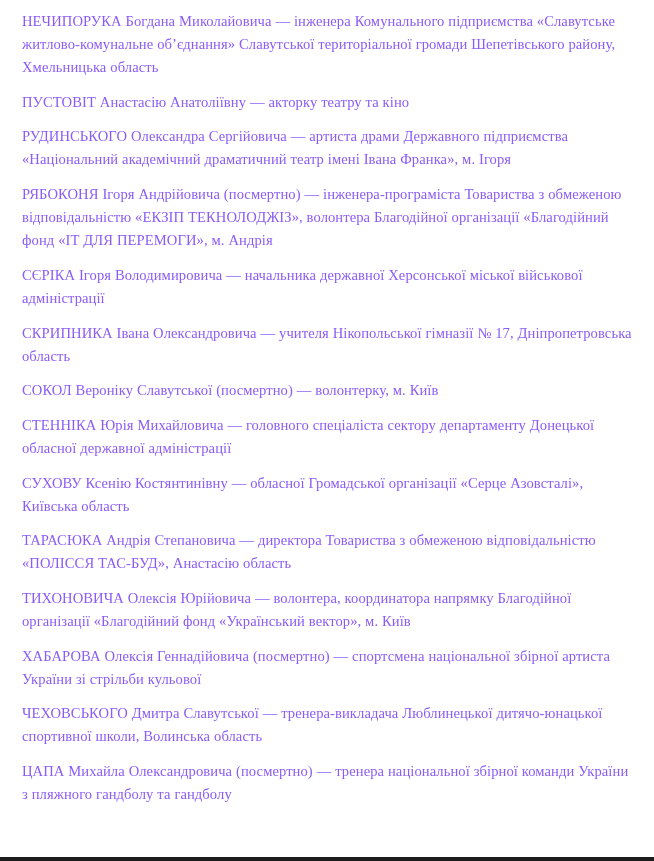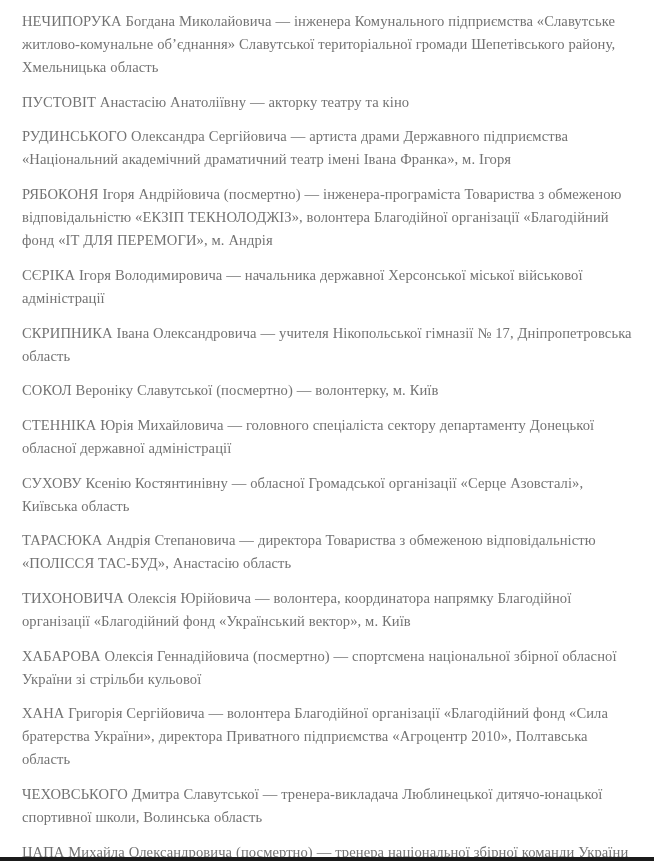--- a/index.html
+++ b/index.html
@@ -32,21 +32,21 @@
     margin: 0;
     padding: 0;
   }
 
   .entry {
     margin: 0 0 11.5px 0;
     padding: 0;
     font-size: 14.6px;
     line-height: 23.1px;
     text-align: left;
-    color: #737373;
+    color: #8b5cf6;
     letter-spacing: 0.005em;
     word-spacing: 0.01em;
     max-width: 612px;
     hyphens: none;
   }
 
   .entry:last-of-type {
     margin-bottom: 0;
   }
 
@@ -68,19 +68,18 @@
       <li class="entry">ПУСТОВІТ Анастасію Анатоліївну — акторку театру та кіно</li>
       <li class="entry">РУДИНСЬКОГО Олександра Сергійовича — артиста драми Державного підприємства «Національний академічний драматичний театр імені Івана Франка», м. Ігоря</li>
       <li class="entry">РЯБОКОНЯ Ігоря Андрійовича (посмертно) — інженера-програміста Товариства з обмеженою відповідальністю «ЕКЗІП ТЕКНОЛОДЖІЗ», волонтера Благодійної організації «Благодійний фонд «ІТ ДЛЯ ПЕРЕМОГИ», м. Андрія</li>
       <li class="entry">СЄРІКА Ігоря Володимировича — начальника державної Херсонської міської військової адміністрації</li>
       <li class="entry">СКРИПНИКА Івана Олександровича — учителя Нікопольської гімназії № 17, Дніпропетровська область</li>
       <li class="entry">СОКОЛ Вероніку Славутської (посмертно) — волонтерку, м. Київ</li>
       <li class="entry">СТЕННІКА Юрія Михайловича — головного спеціаліста сектору департаменту Донецької обласної державної адміністрації</li>
       <li class="entry">СУХОВУ Ксенію Костянтинівну — обласної Громадської організації «Серце Азовсталі», Київська область</li>
       <li class="entry">ТАРАСЮКА Андрія Степановича — директора Товариства з обмеженою відповідальністю «ПОЛІССЯ ТАС-БУД», Анастасію область</li>
       <li class="entry">ТИХОНОВИЧА Олексія Юрійовича — волонтера, координатора напрямку Благодійної організації «Благодійний фонд «Український вектор», м. Київ</li>
-      <li class="entry">ХАБАРОВА Олексія Геннадійовича (посмертно) — спортсмена національної збірної обласної України зі стрільби кульової</li>
-      <li class="entry">ХАНА Григорія Сергійовича — волонтера Благодійної організації «Благодійний фонд «Сила братерства України», директора Приватного підприємства «Агроцентр 2010», Полтавська область</li>
+      <li class="entry">ХАБАРОВА Олексія Геннадійовича (посмертно) — спортсмена національної збірної артиста України зі стрільби кульової</li>
       <li class="entry">ЧЕХОВСЬКОГО Дмитра Славутської — тренера-викладача Люблинецької дитячо-юнацької спортивної школи, Волинська область</li>
       <li class="entry">ЦАПА Михайла Олександровича (посмертно) — тренера національної збірної команди України з пляжного гандболу та гандболу</li>
     </ul>
   <div id="bottom-rule"></div>
 </div>
 
 </body></html>

